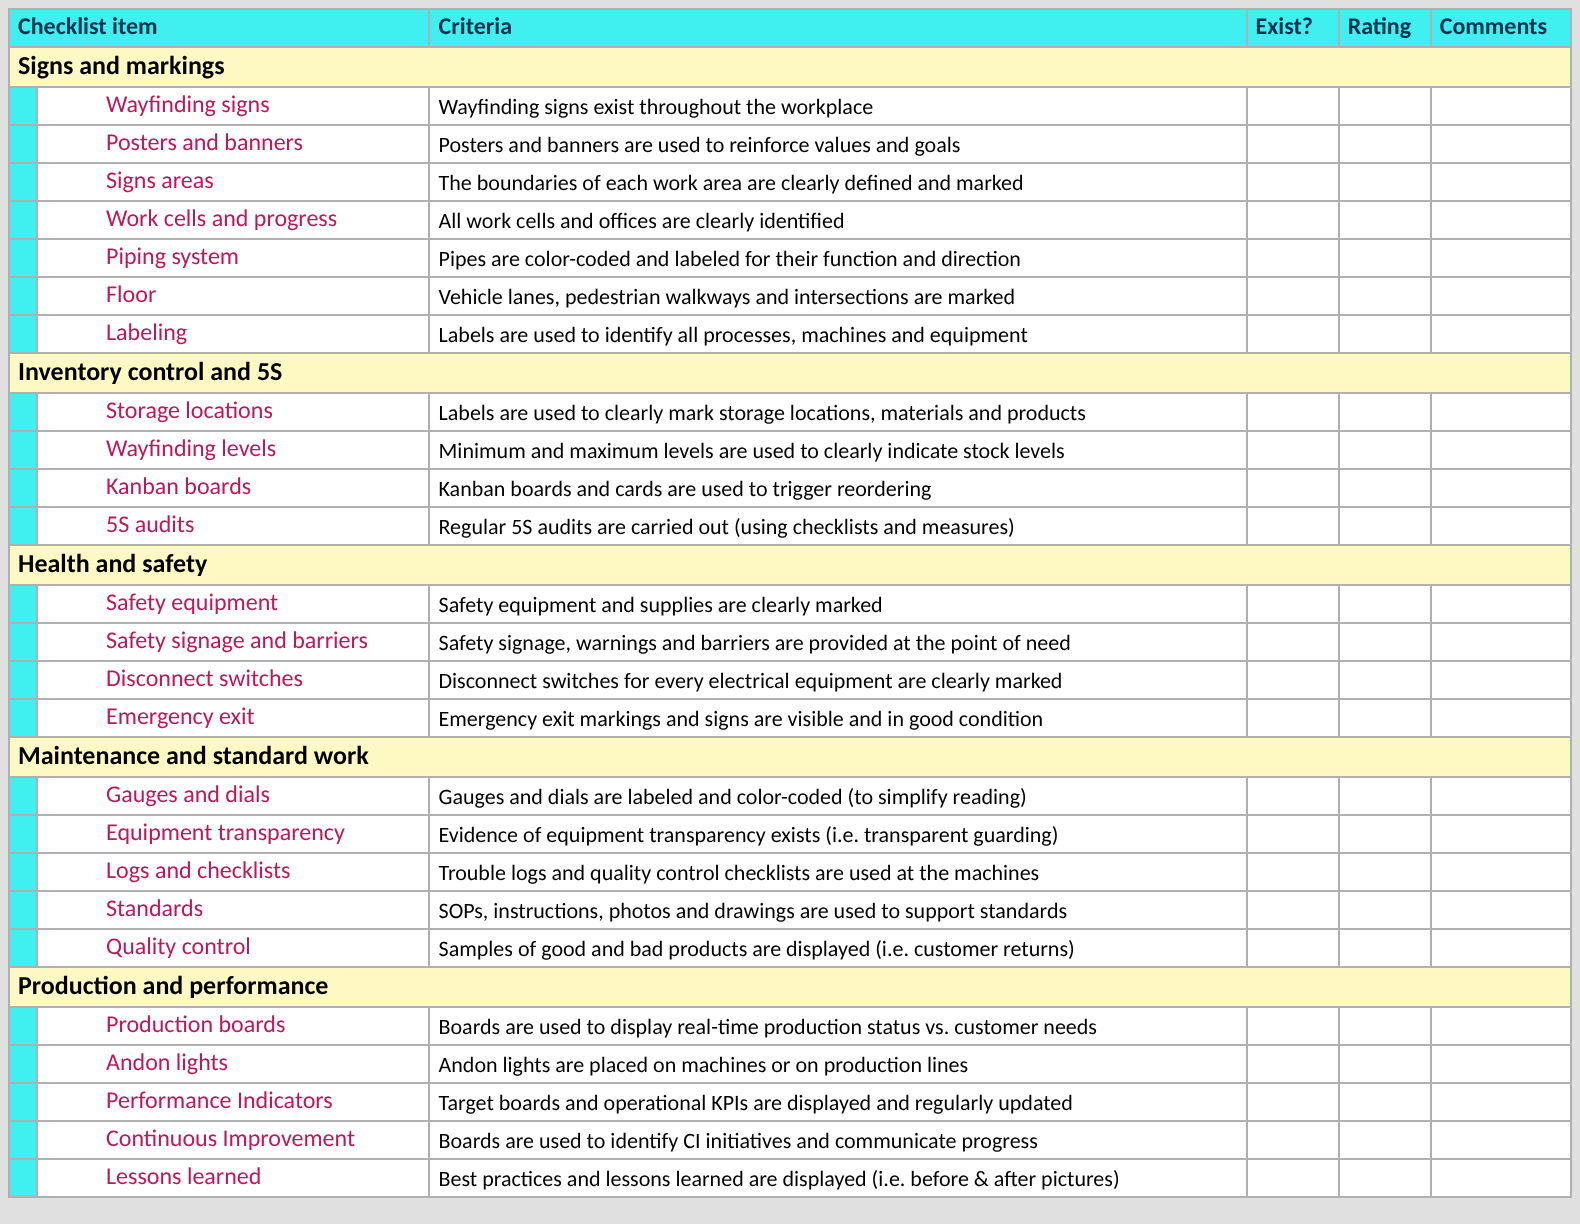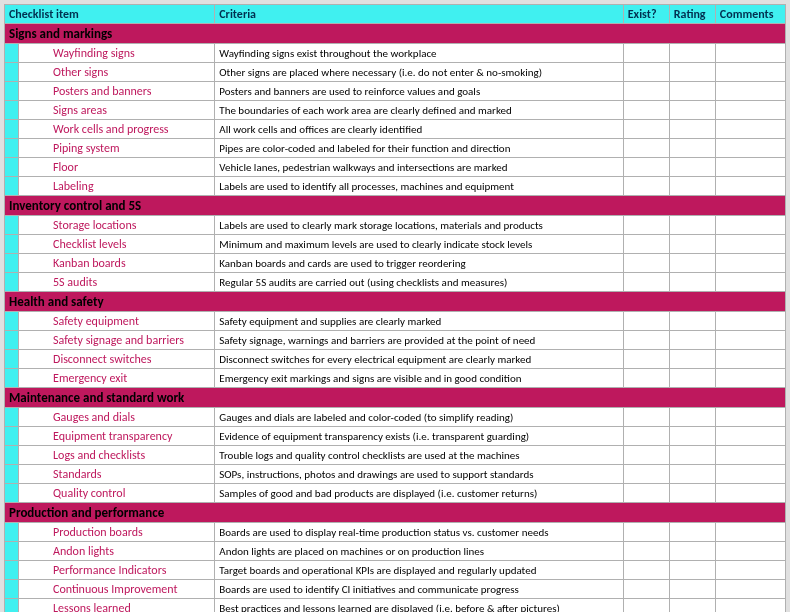--- a/index.html
+++ b/index.html
@@ -33,21 +33,21 @@
     height: 14px;
     margin-top: 14px;
   }
   .col-indent { width: 14px; }
   .col-item { width: 196px; }
   .col-criteria { width: 408px; }
   .col-exist { width: 46px; }
   .col-rating { width: 46px; }
   .col-comments { width: 70px; }
   tr.section td {
-    background: #be185d;
+    background: #fef9c3;
     font-weight: bold;
     font-size: 13px;
     color: #000;
     height: 20px;
   }
   tr.item td.indent {
     background: #40f0f0;
   }
   tr.item td.item-name {
     font-size: 12px;
@@ -90,28 +90,20 @@
       <tr class="item">
         <td class="indent"></td>
         <td class="item-name">Wayfinding signs</td>
         <td class="criteria">Wayfinding signs exist throughout the workplace</td>
         <td class="empty"></td>
         <td class="empty"></td>
         <td class="empty"></td>
       </tr>
       <tr class="item">
         <td class="indent"></td>
-        <td class="item-name">Other signs</td>
-        <td class="criteria">Other signs are placed where necessary (i.e. do not enter &amp; no-smoking)</td>
-        <td class="empty"></td>
-        <td class="empty"></td>
-        <td class="empty"></td>
-      </tr>
-      <tr class="item">
-        <td class="indent"></td>
         <td class="item-name">Posters and banners</td>
         <td class="criteria">Posters and banners are used to reinforce values and goals</td>
         <td class="empty"></td>
         <td class="empty"></td>
         <td class="empty"></td>
       </tr>
       <tr class="item">
         <td class="indent"></td>
         <td class="item-name">Signs areas</td>
         <td class="criteria">The boundaries of each work area are clearly defined and marked</td>
@@ -157,21 +149,21 @@
       <tr class="item">
         <td class="indent"></td>
         <td class="item-name">Storage locations</td>
         <td class="criteria">Labels are used to clearly mark storage locations, materials and products</td>
         <td class="empty"></td>
         <td class="empty"></td>
         <td class="empty"></td>
       </tr>
       <tr class="item">
         <td class="indent"></td>
-        <td class="item-name">Checklist levels</td>
+        <td class="item-name">Wayfinding levels</td>
         <td class="criteria">Minimum and maximum levels are used to clearly indicate stock levels</td>
         <td class="empty"></td>
         <td class="empty"></td>
         <td class="empty"></td>
       </tr>
       <tr class="item">
         <td class="indent"></td>
         <td class="item-name">Kanban boards</td>
         <td class="criteria">Kanban boards and cards are used to trigger reordering</td>
         <td class="empty"></td>

